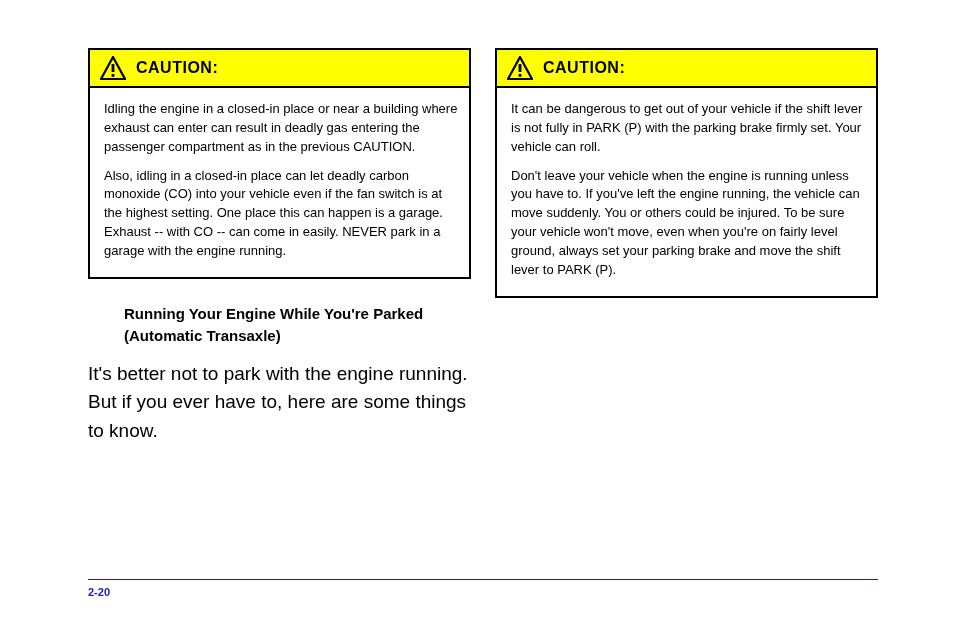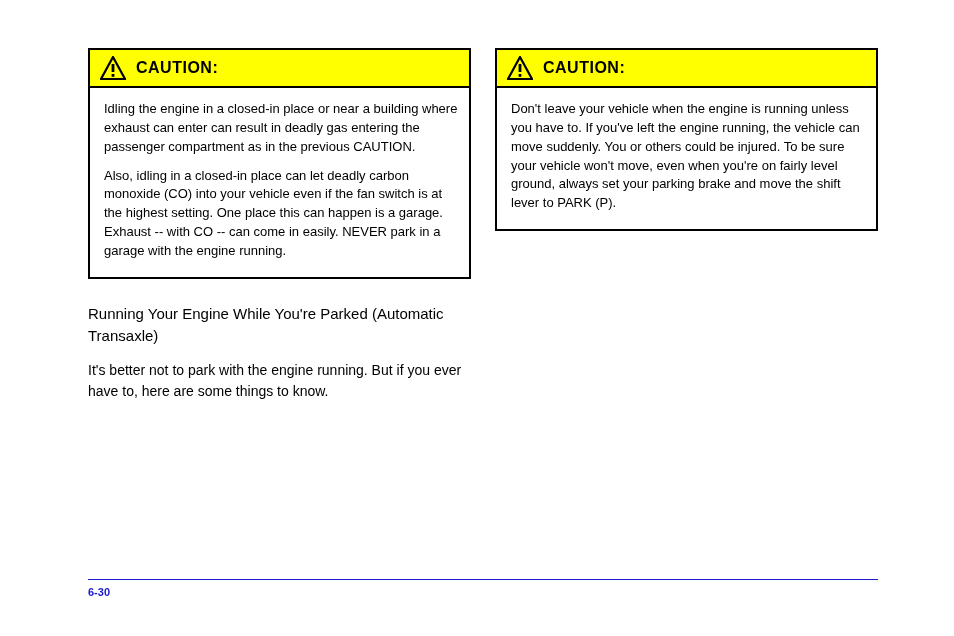--- a/index.html
+++ b/index.html
@@ -47,21 +47,21 @@
     letter-spacing: 0.5px;
   }
   .caution-body {
     padding: 12px 10px 16px 14px;
     font-size: 13px;
     line-height: 1.45;
   }
   .caution-body p { margin-bottom: 10px; }
   .caution-body p:last-child { margin-bottom: 0; }
   .body-text {
-    font-size: 14px;
+    font-size: 19px;
     line-height: 1.5;
     margin-bottom: 12px;
   }
   .footer {
     position: absolute;
     left: 88px;
     bottom: 38px;
     width: 790px;
     border-top: 1.5px solid #1a1acc;
     display: flex;
@@ -87,38 +87,39 @@
             <rect x="11.6" y="18" width="2.8" height="2.8" fill="#000"></rect>
           </svg>
           <span class="caution-title">CAUTION:</span>
         </div>
         <div class="caution-body">
           <p>Idling the engine in a closed-in place or near a building where exhaust can enter can result in deadly gas entering the passenger compartment as in the previous CAUTION.</p>
           <p>Also, idling in a closed-in place can let deadly carbon monoxide (CO) into your vehicle even if the fan switch is at the highest setting. One place this can happen is a garage. Exhaust -- with CO -- can come in easily. NEVER park in a garage with the engine running.</p>
         </div>
       </div>
 
-      <p class="body-text" style="font-weight:normal; font-size:15px; margin-top:24px;">Running Your Engine While You're Parked (Automatic Transaxle)</p>
+      <p class="body-text" style="font-weight:bold; font-size:15px; margin-top:24px;margin-left:36px;">Running Your Engine While You're Parked (Automatic Transaxle)</p>
       <p class="body-text">It's better not to park with the engine running. But if you ever have to, here are some things to know.</p>
     </div>
 
     <div class="col">
       <div class="caution-box">
         <div class="caution-header">
           <svg class="warn-icon" viewBox="0 0 26 24">
             <polygon points="13,1 25,23 1,23" fill="none" stroke="#000" stroke-width="2.2"></polygon>
             <rect x="11.6" y="8" width="2.8" height="8" fill="#000"></rect>
             <rect x="11.6" y="18" width="2.8" height="2.8" fill="#000"></rect>
           </svg>
           <span class="caution-title">CAUTION:</span>
         </div>
         <div class="caution-body">
+          <p>It can be dangerous to get out of your vehicle if the shift lever is not fully in PARK (P) with the parking brake firmly set. Your vehicle can roll.</p>
           <p>Don't leave your vehicle when the engine is running unless you have to. If you've left the engine running, the vehicle can move suddenly. You or others could be injured. To be sure your vehicle won't move, even when you're on fairly level ground, always set your parking brake and move the shift lever to PARK (P).</p>
         </div>
       </div>
     </div>
   </div>
 </div>
 
 <div class="footer">
-  <span>6-30</span>
+  <span>2-20</span>
   <span></span>
 </div>
 
 </body></html>

